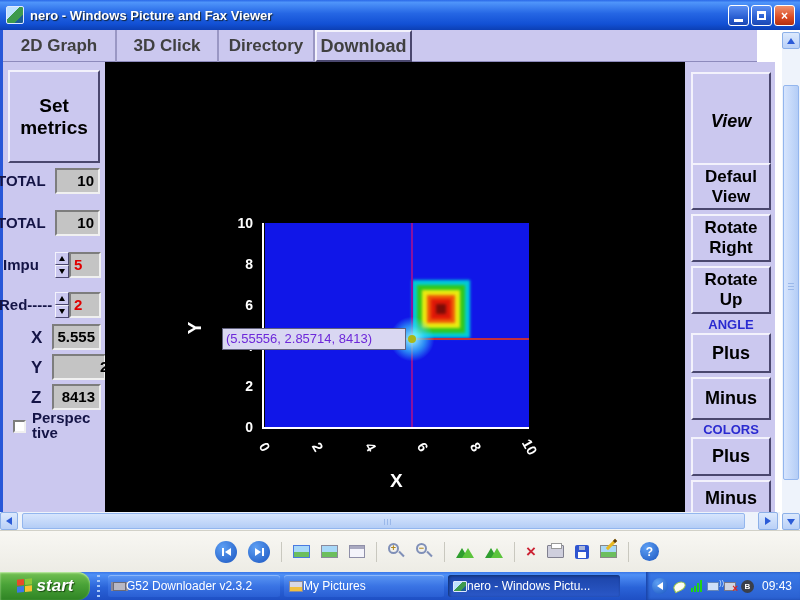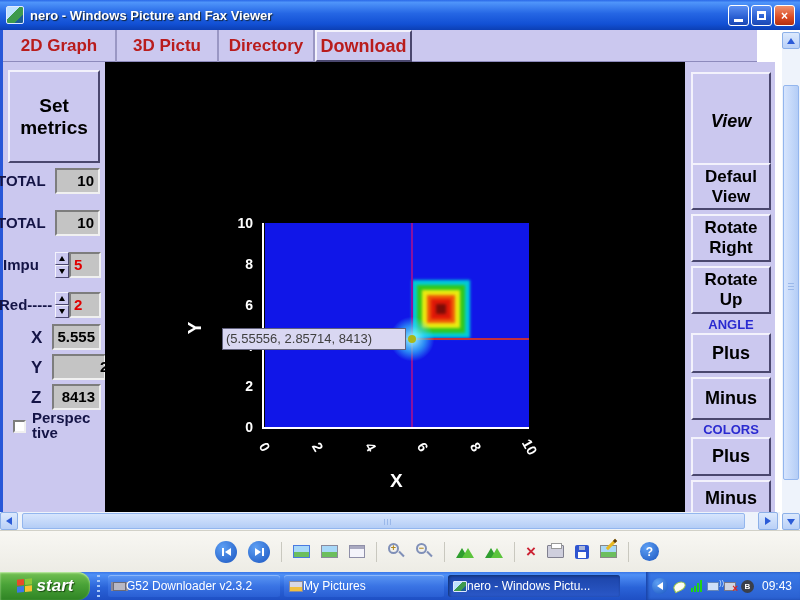--- a/index.html
+++ b/index.html
@@ -22,21 +22,21 @@
   .minbar { width:9px; height:3px; background:#fff; margin-top:9px; }
   .maxbox { width:9px; height:9px; border:2px solid #fff; border-top-width:3px; }
 
   
   .viewer-body { left:0; top:30px; width:782px; height:482px; background:#fff; }
   .blue-edge { left:0; top:0; width:3px; height:482px; background:#2857d8; }
 
   
   .topbar { left:0; top:0; width:757px; height:32px; background:#cbc8ef; border-bottom:1px solid #8d8abc; display:flex; }
   .tb-cell { height:32px; display:flex; align-items:center; justify-content:center;
-    color:#b91c1c; font-weight:bold; font-size:17px; border-right:2px solid #9a97c4; }
+    color:#404040; font-weight:bold; font-size:17px; border-right:2px solid #9a97c4; }
   .tb-tab1 { width:114px; } .tb-tab2 { width:102px; }
   .tb-center { width:347px; border-right:2px solid #9a97c4; display:flex; flex-direction:column; align-items:center; justify-content:center; }
   .tb-loaded { color:#12124e; font-weight:bold; font-size:13px; line-height:14px; }
   .tb-file { color:#e80010; font-weight:bold; font-size:14px; line-height:15px; }
   .tb-dir { width:96px; }
   .tb-download { width:97px; border:2px solid; border-color:#f3f2fc #4a476e #4a476e #f3f2fc; background:#cbc8ef;
     font-size:18px; }
 
   .b3d { border:2px solid; border-color:#f3f2fc #4a476e #4a476e #f3f2fc; background:#cbc8ef; color:#000; }
 
@@ -65,21 +65,21 @@
   .ytick { position:absolute; width:30px; text-align:right; color:#fff; font-size:14px; font-weight:bold; }
   .xtick { position:absolute; color:#fff; font-size:14px; font-weight:bold; transform:rotate(60deg); }
   .axlabel { position:absolute; color:#fff; font-size:19px; font-weight:bold; }
   .ring { position:absolute; filter:blur(1.5px); }
   .crossv { position:absolute; left:306px; top:161px; width:2px; height:204px; background:#8a12a0; }
   .crossh { position:absolute; left:160px; top:276px; width:264px; height:2px; background:#c03040; }
   .glow { position:absolute; left:285px; top:255px; width:44px; height:44px; transform:rotate(45deg);
     background:radial-gradient(circle, rgba(160,255,255,.95) 0%, rgba(60,215,255,.6) 42%, rgba(30,90,255,0) 72%); }
   .glowdot { position:absolute; left:303px; top:273px; width:8px; height:8px; border-radius:50%; background:#aab818; }
   .plot-tip { position:absolute; left:117px; top:266px; width:184px; height:22px; background:#d9d7f2;
-    border:1px solid #62627e; color:#404040; font-size:13px; line-height:20px; padding-left:3px; }
+    border:1px solid #62627e; color:#6d28d9; font-size:13px; line-height:20px; padding-left:3px; }
 
   
   .right-panel { left:685px; top:32px; width:90px; height:450px; background:#cbc8ef; }
   .rp-btn { position:absolute; left:6px; width:80px; font-weight:bold; font-size:18px;
     display:flex; align-items:center; justify-content:center; text-align:center; line-height:1.15; }
   .rp-sec { position:absolute; left:6px; width:80px; text-align:center; color:#2a2ad0; font-weight:bold; font-size:13px; }
   .white-gutter { left:775px; top:0; width:7px; height:482px; background:#fff; }
 
   
   .sb-btn { background:linear-gradient(180deg,#dce9fd,#b9d0f7); border:1px solid #8cb0e8; border-radius:2px;
@@ -191,21 +191,21 @@
           <span>×</span>
         </div>
     </div>
   </div>
 
   <div class="abs viewer-body">
     <div class="abs blue-edge"></div>
 
     <div class="abs topbar" style="left:3px; width:754px;">
       <div class="tb-cell tb-tab1">2D Graph</div>
-      <div class="tb-cell tb-tab2">3D Pictu</div>
+      <div class="tb-cell tb-tab2">3D Click</div>
       <div class="tb-cell tb-dir">Directory</div>
       <div class="tb-cell tb-download">Download</div>
     </div>
 
     <div class="abs left-panel">
       <div class="setmetrics b3d">Set metrics</div>
 
       <div class="lp-label" style="left:-6px; top:110px;">TOTAL</div>
       <div class="vbox" style="left:52px; top:106px;">10</div>
 

